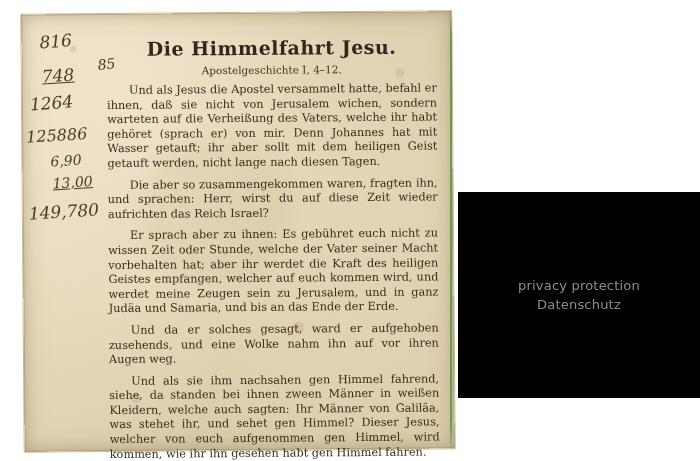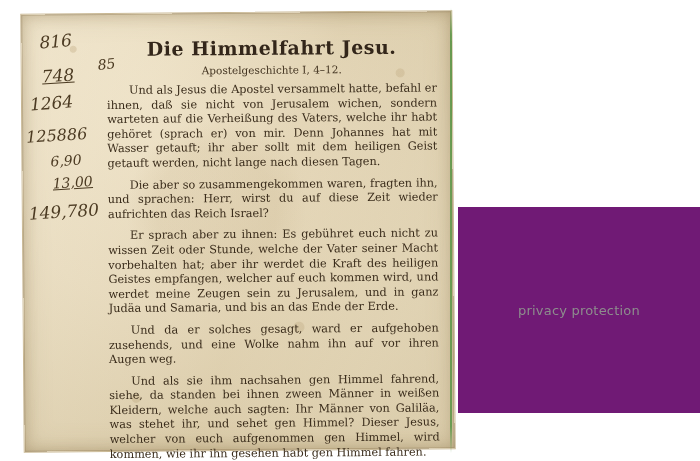--- a/index.html
+++ b/index.html
@@ -105,24 +105,24 @@
     top: 8px;
     width: 2px;
     height: 445px;
     background: linear-gradient(to bottom, rgba(90,150,70,0.0) 0%, rgba(90,150,70,0.85) 6%, rgba(90,150,70,0.85) 94%, rgba(90,150,70,0.0) 100%);
   }
 
   
   #privacy {
     position: absolute;
     left: 458px;
-    top: 207px;
+    top: 192px;
     width: 242px;
     height: 206px;
-    background: #701a75;
+    background: #000000;
   }
   #privacy .pv-text {
     position: absolute;
     left: 0;
     right: 0;
     top: 50%;
     transform: translateY(-50%);
     text-align: center;
     font-family: "DejaVu Sans", sans-serif;
     font-size: 13px;
@@ -160,16 +160,17 @@
     <div class="hand" style="left:28px; top:139px; font-size:14px; transform:rotate(-3deg);">6,90</div>
     <div class="hand u" style="left:30px; top:161px; font-size:14px; transform:rotate(-3deg);">13,00</div>
     <div class="hand" style="left:6px;  top:189px; font-size:17px; transform:rotate(-3deg);">149,780</div>
   </div>
 
   <div id="green-rule"></div>
 
   <div id="privacy">
     <div class="pv-text">
       <div>privacy protection</div>
+      <div>Datenschutz</div>
     </div>
   </div>
 
 </div>
 
 </body></html>

